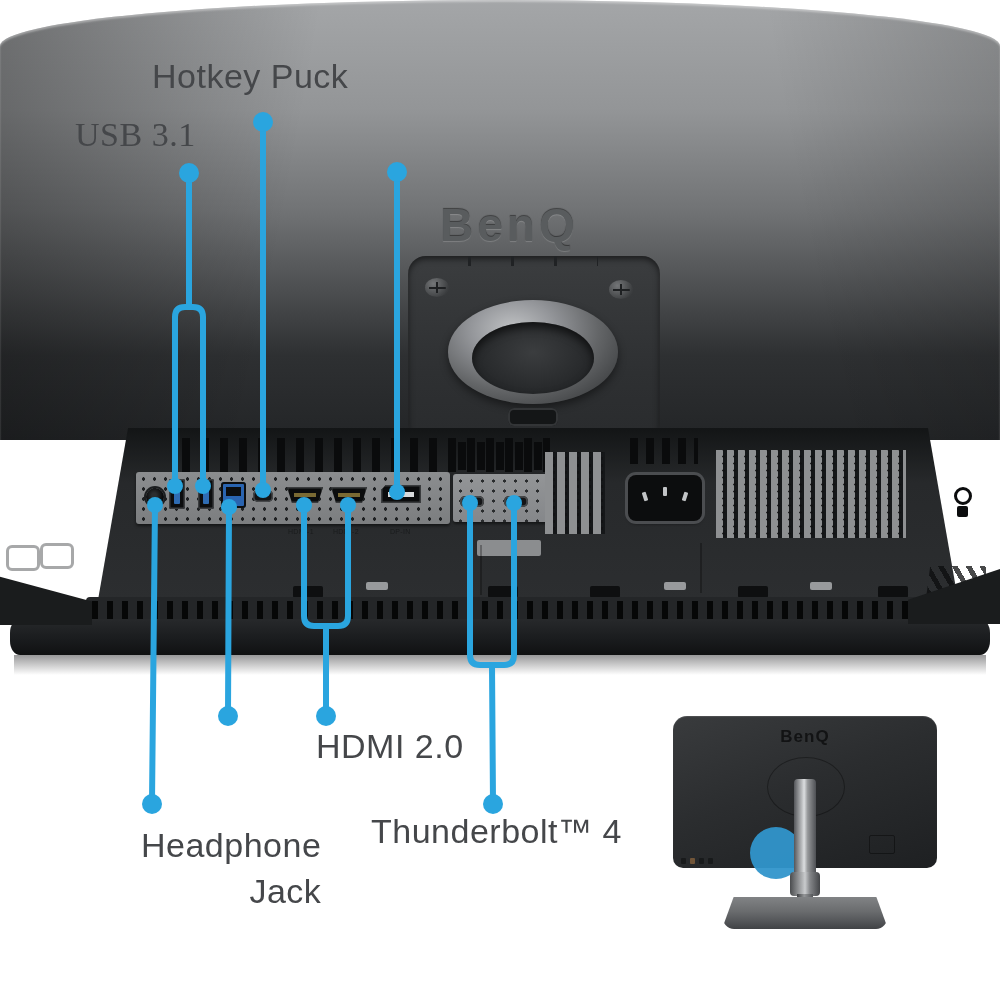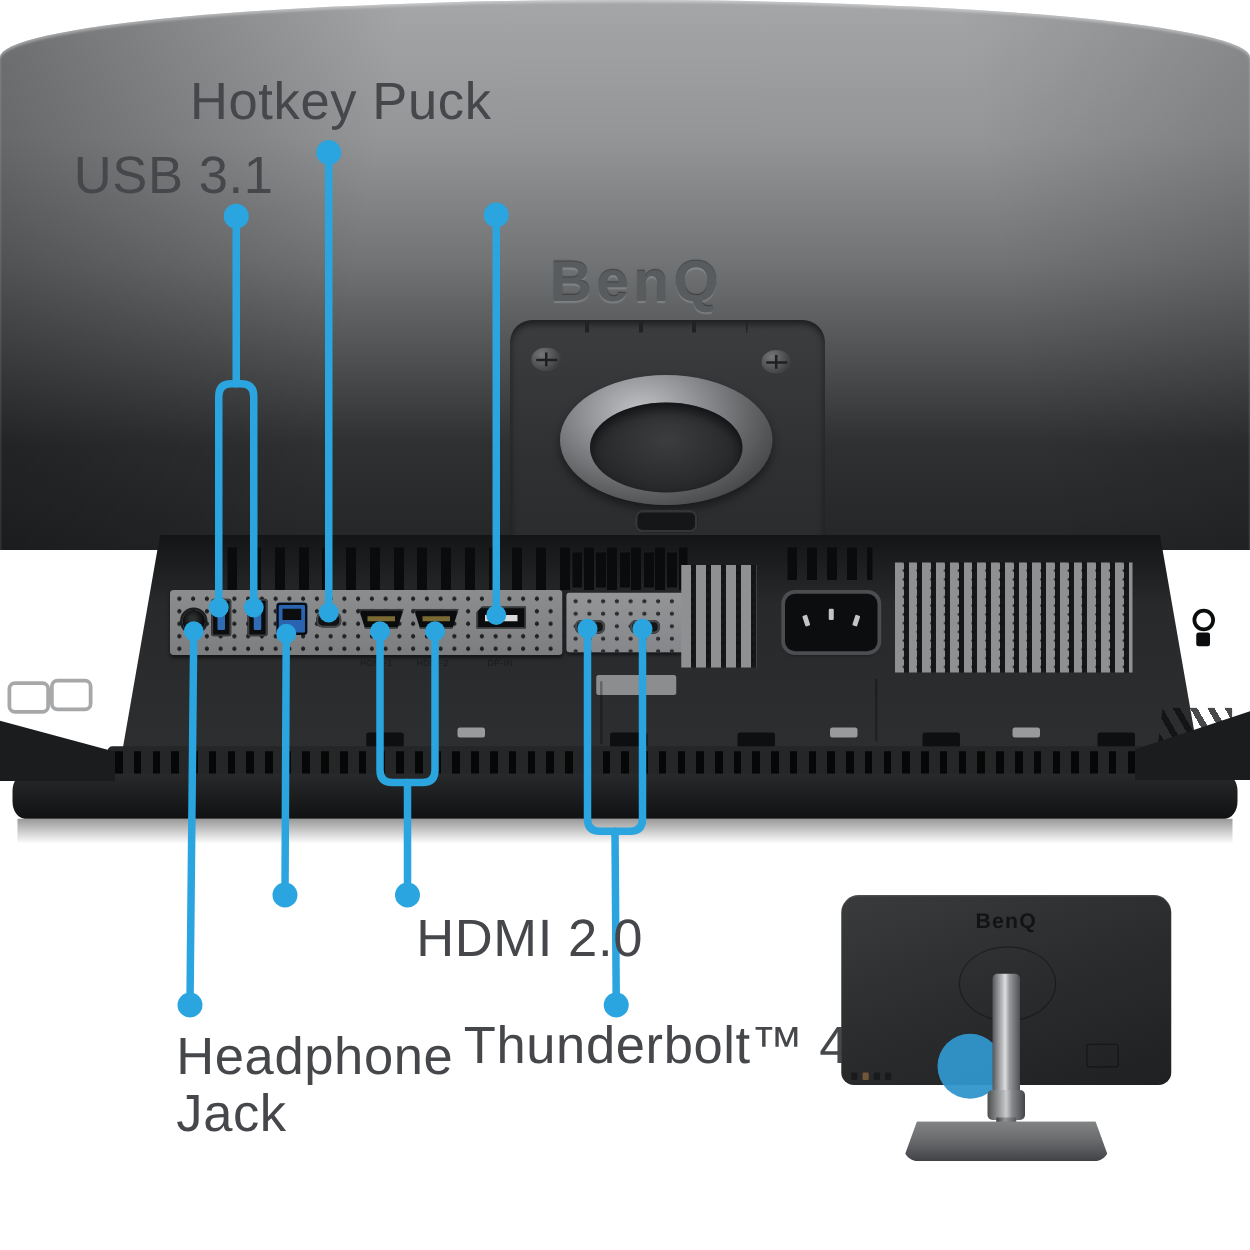--- a/index.html
+++ b/index.html
@@ -111,21 +111,21 @@
     clip-path:polygon(0 22%,100% 62%,100% 100%,0 100%);}
   .wedgeR{left:908px;top:560px;width:92px;height:64px;background:#1a1c1d;
     clip-path:polygon(0 62%,100% 14%,100% 100%,0 100%);}
   .diagvents{left:924px;top:566px;width:62px;height:48px;opacity:.75;
     background:repeating-linear-gradient(60deg,#0b0c0d 0 5px,transparent 5px 12px);
     clip-path:polygon(10% 0,100% 0,100% 100%,0 100%);}
   .floor-shadow{left:14px;top:655px;width:972px;height:20px;
     background:linear-gradient(180deg,rgba(28,28,30,.45),rgba(28,28,30,0));}
 
   
-  .callout-label{color:#45474a;font-size:42px;letter-spacing:.5px;white-space:nowrap;}
+  .callout-label{color:#45474a;font-size:34px;letter-spacing:.5px;white-space:nowrap;}
   .callout-svg{left:0;top:0;width:1000px;height:1000px;pointer-events:none;}
 
   
   .inset-monitor{left:673px;top:716px;width:264px;height:152px;border-radius:14px 14px 10px 10px;
     background:linear-gradient(160deg,#393b3d 0%,#2b2d2f 45%,#1e2022 100%);
     box-shadow:inset 0 1px 1px rgba(255,255,255,.12);}
   .inset-logo{left:673px;top:727px;width:264px;text-align:center;font-size:17px;font-weight:bold;
     letter-spacing:1px;color:#121314;}
   .inset-ring{left:767px;top:757px;width:76px;height:58px;border-radius:50%;
     border:1px solid rgba(0,0,0,.35);}
@@ -247,26 +247,26 @@
       <circle cx="304" cy="505" r="8"></circle>
       <circle cx="348" cy="505" r="8"></circle>
       <circle cx="326" cy="716" r="10"></circle>
       <circle cx="470" cy="503" r="8"></circle>
       <circle cx="514" cy="503" r="8"></circle>
       <circle cx="493" cy="804" r="10"></circle>
     </g>
   </svg>
 
   <div class="abs callout-label" style="left:152px;top:57px;">Hotkey Puck</div>
-  <div class="abs callout-label" style="left:59px;top:116px;">USB 3.1</div>
-  <div class="abs callout-label" style="left:333px;top:727px;text-align:right;">HDMI 2.0</div>
+  <div class="abs callout-label" style="left:75px;top:116px;font-family:Liberation Serif, serif;">USB 3.1</div>
+  <div class="abs callout-label" style="left:316px;top:727px;text-align:right;">HDMI 2.0</div>
   <div class="abs callout-label" style="left:371px;top:812px;">Thunderbolt™ 4</div>
   <div class="abs callout-label" style="left:141px;top:822px;line-height:46px;">
     <span style="display:block;">Headphone</span>
-    <span style="display:block;">Jack</span>
+    <span style="display:block;text-align:right;">Jack</span>
   </div>
 
   <div class="abs inset-monitor"></div>
   <div class="abs inset-logo">BenQ</div>
   <div class="abs inset-ring"></div>
   <div class="abs inset-panel-seam"></div>
   <div class="abs highlight-circle"></div>
   <div class="abs inset-col"></div>
   <div class="abs inset-joint"></div>
   <div class="abs inset-neck"></div>

